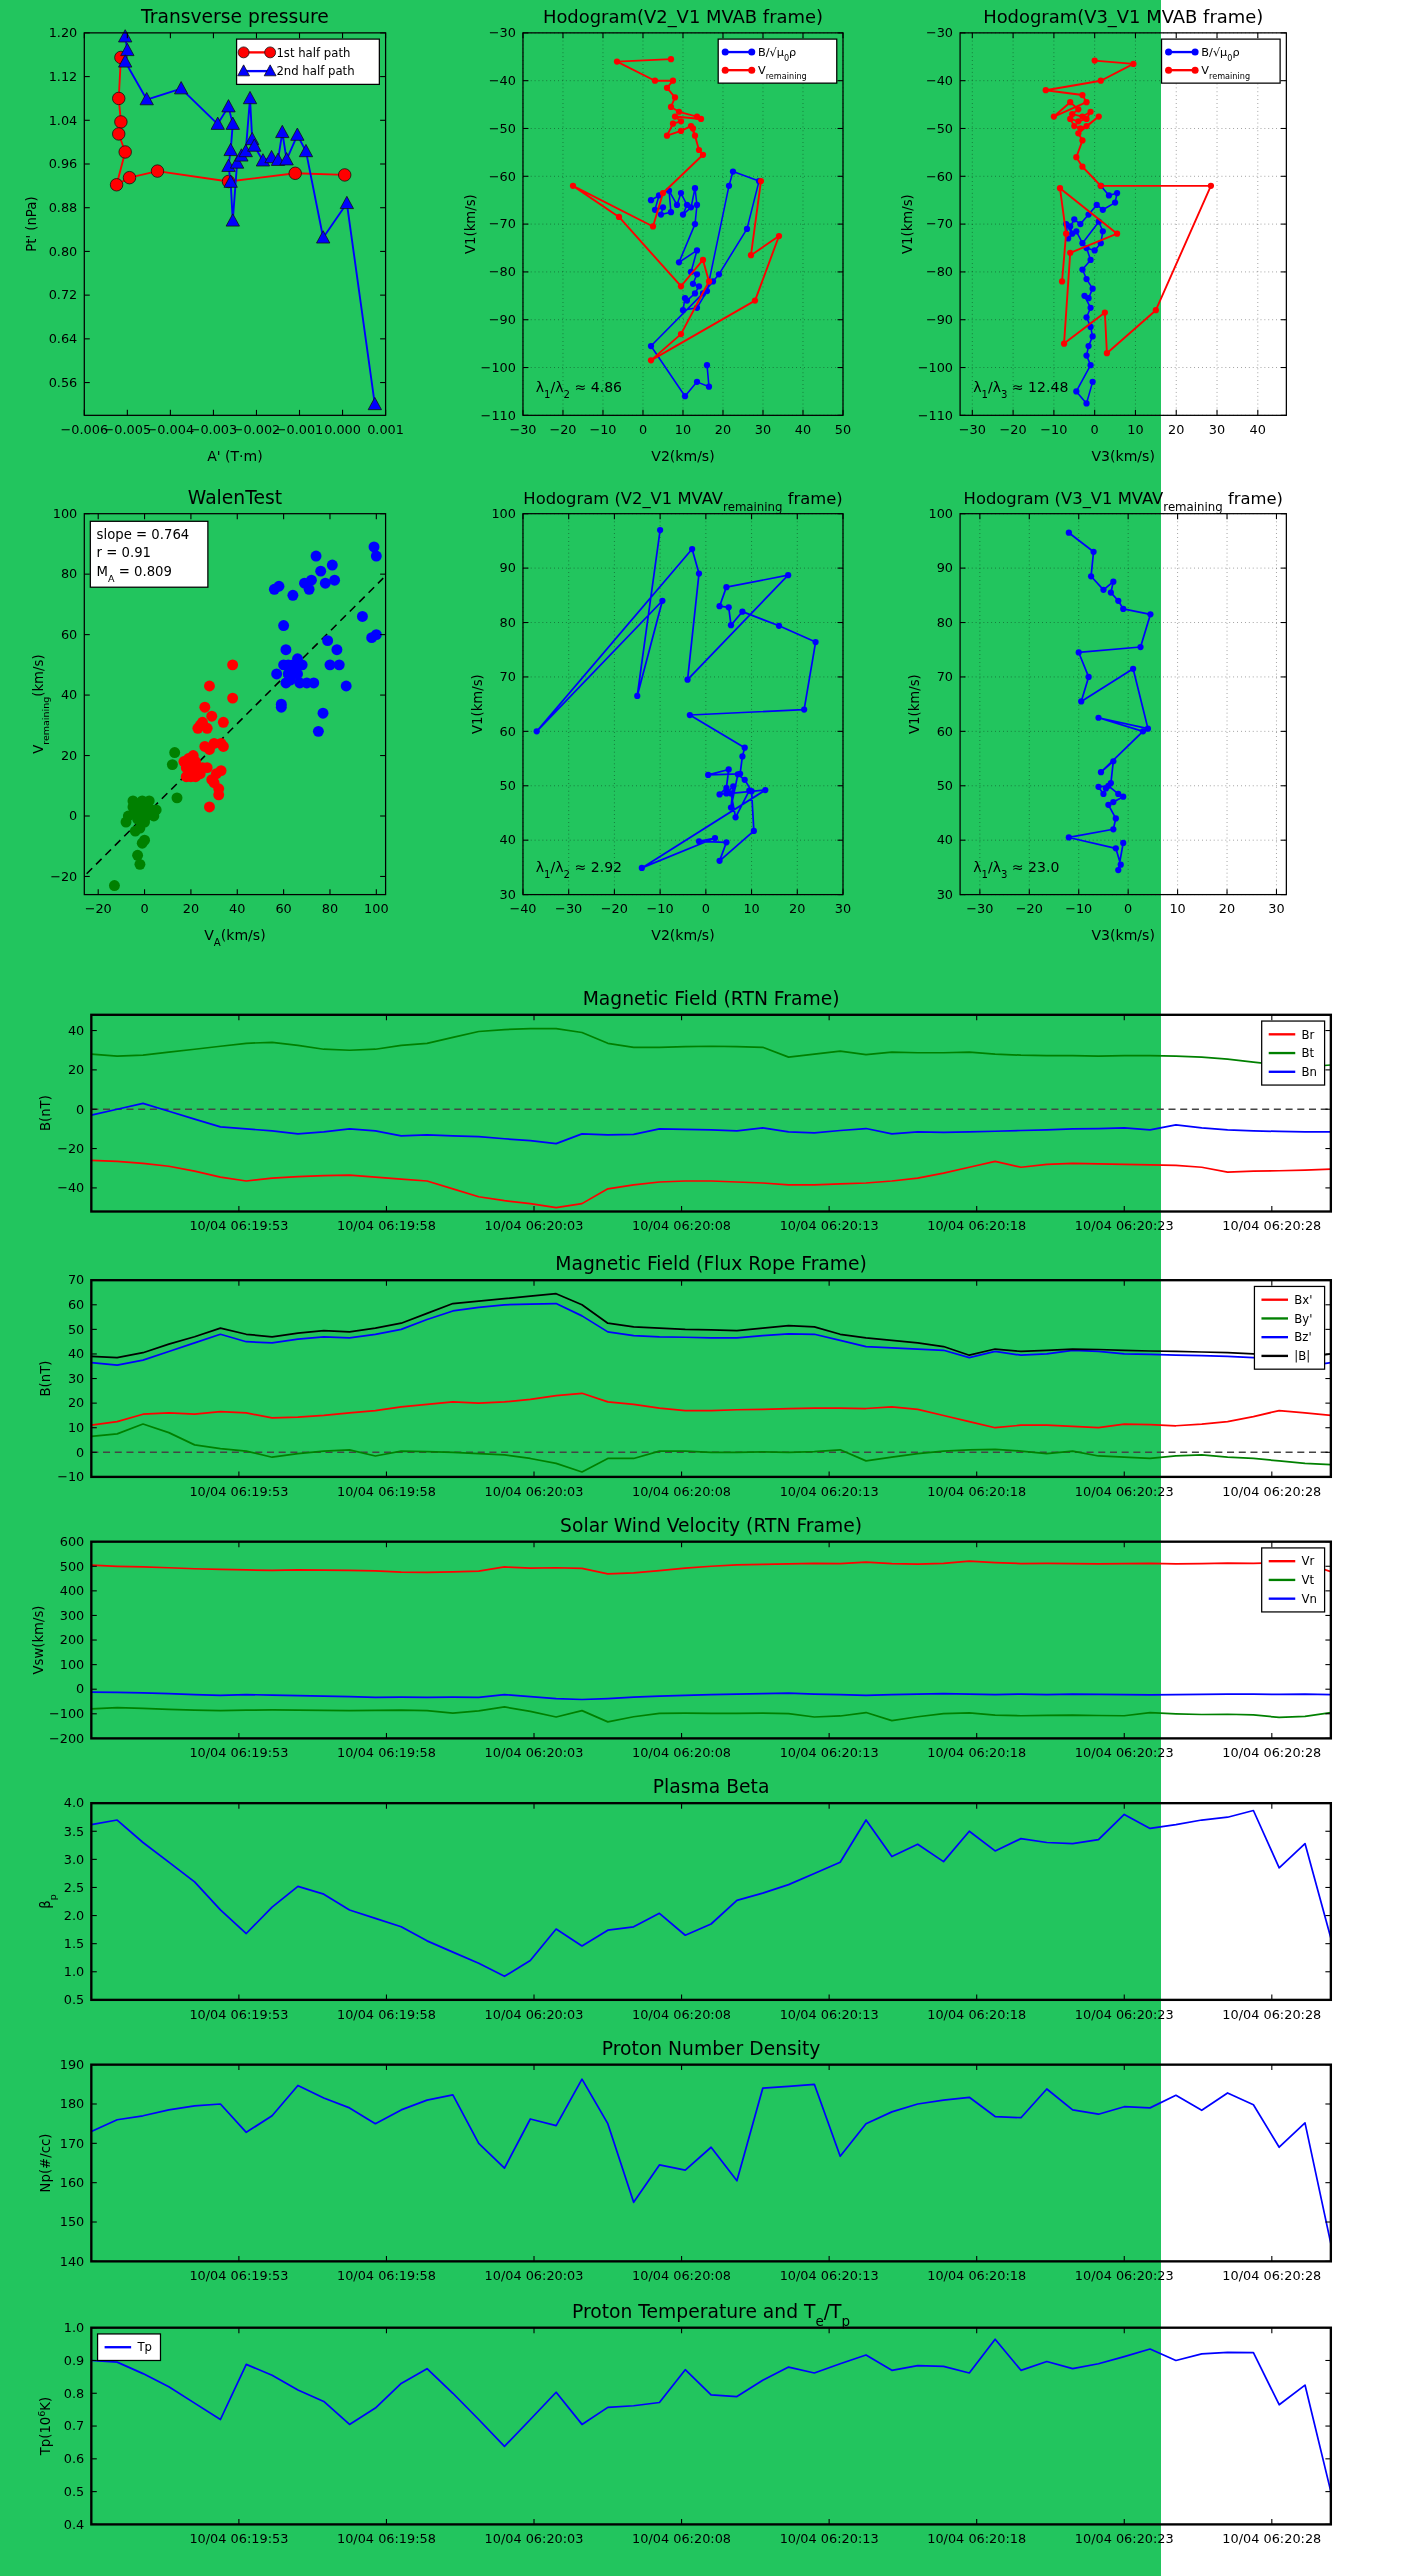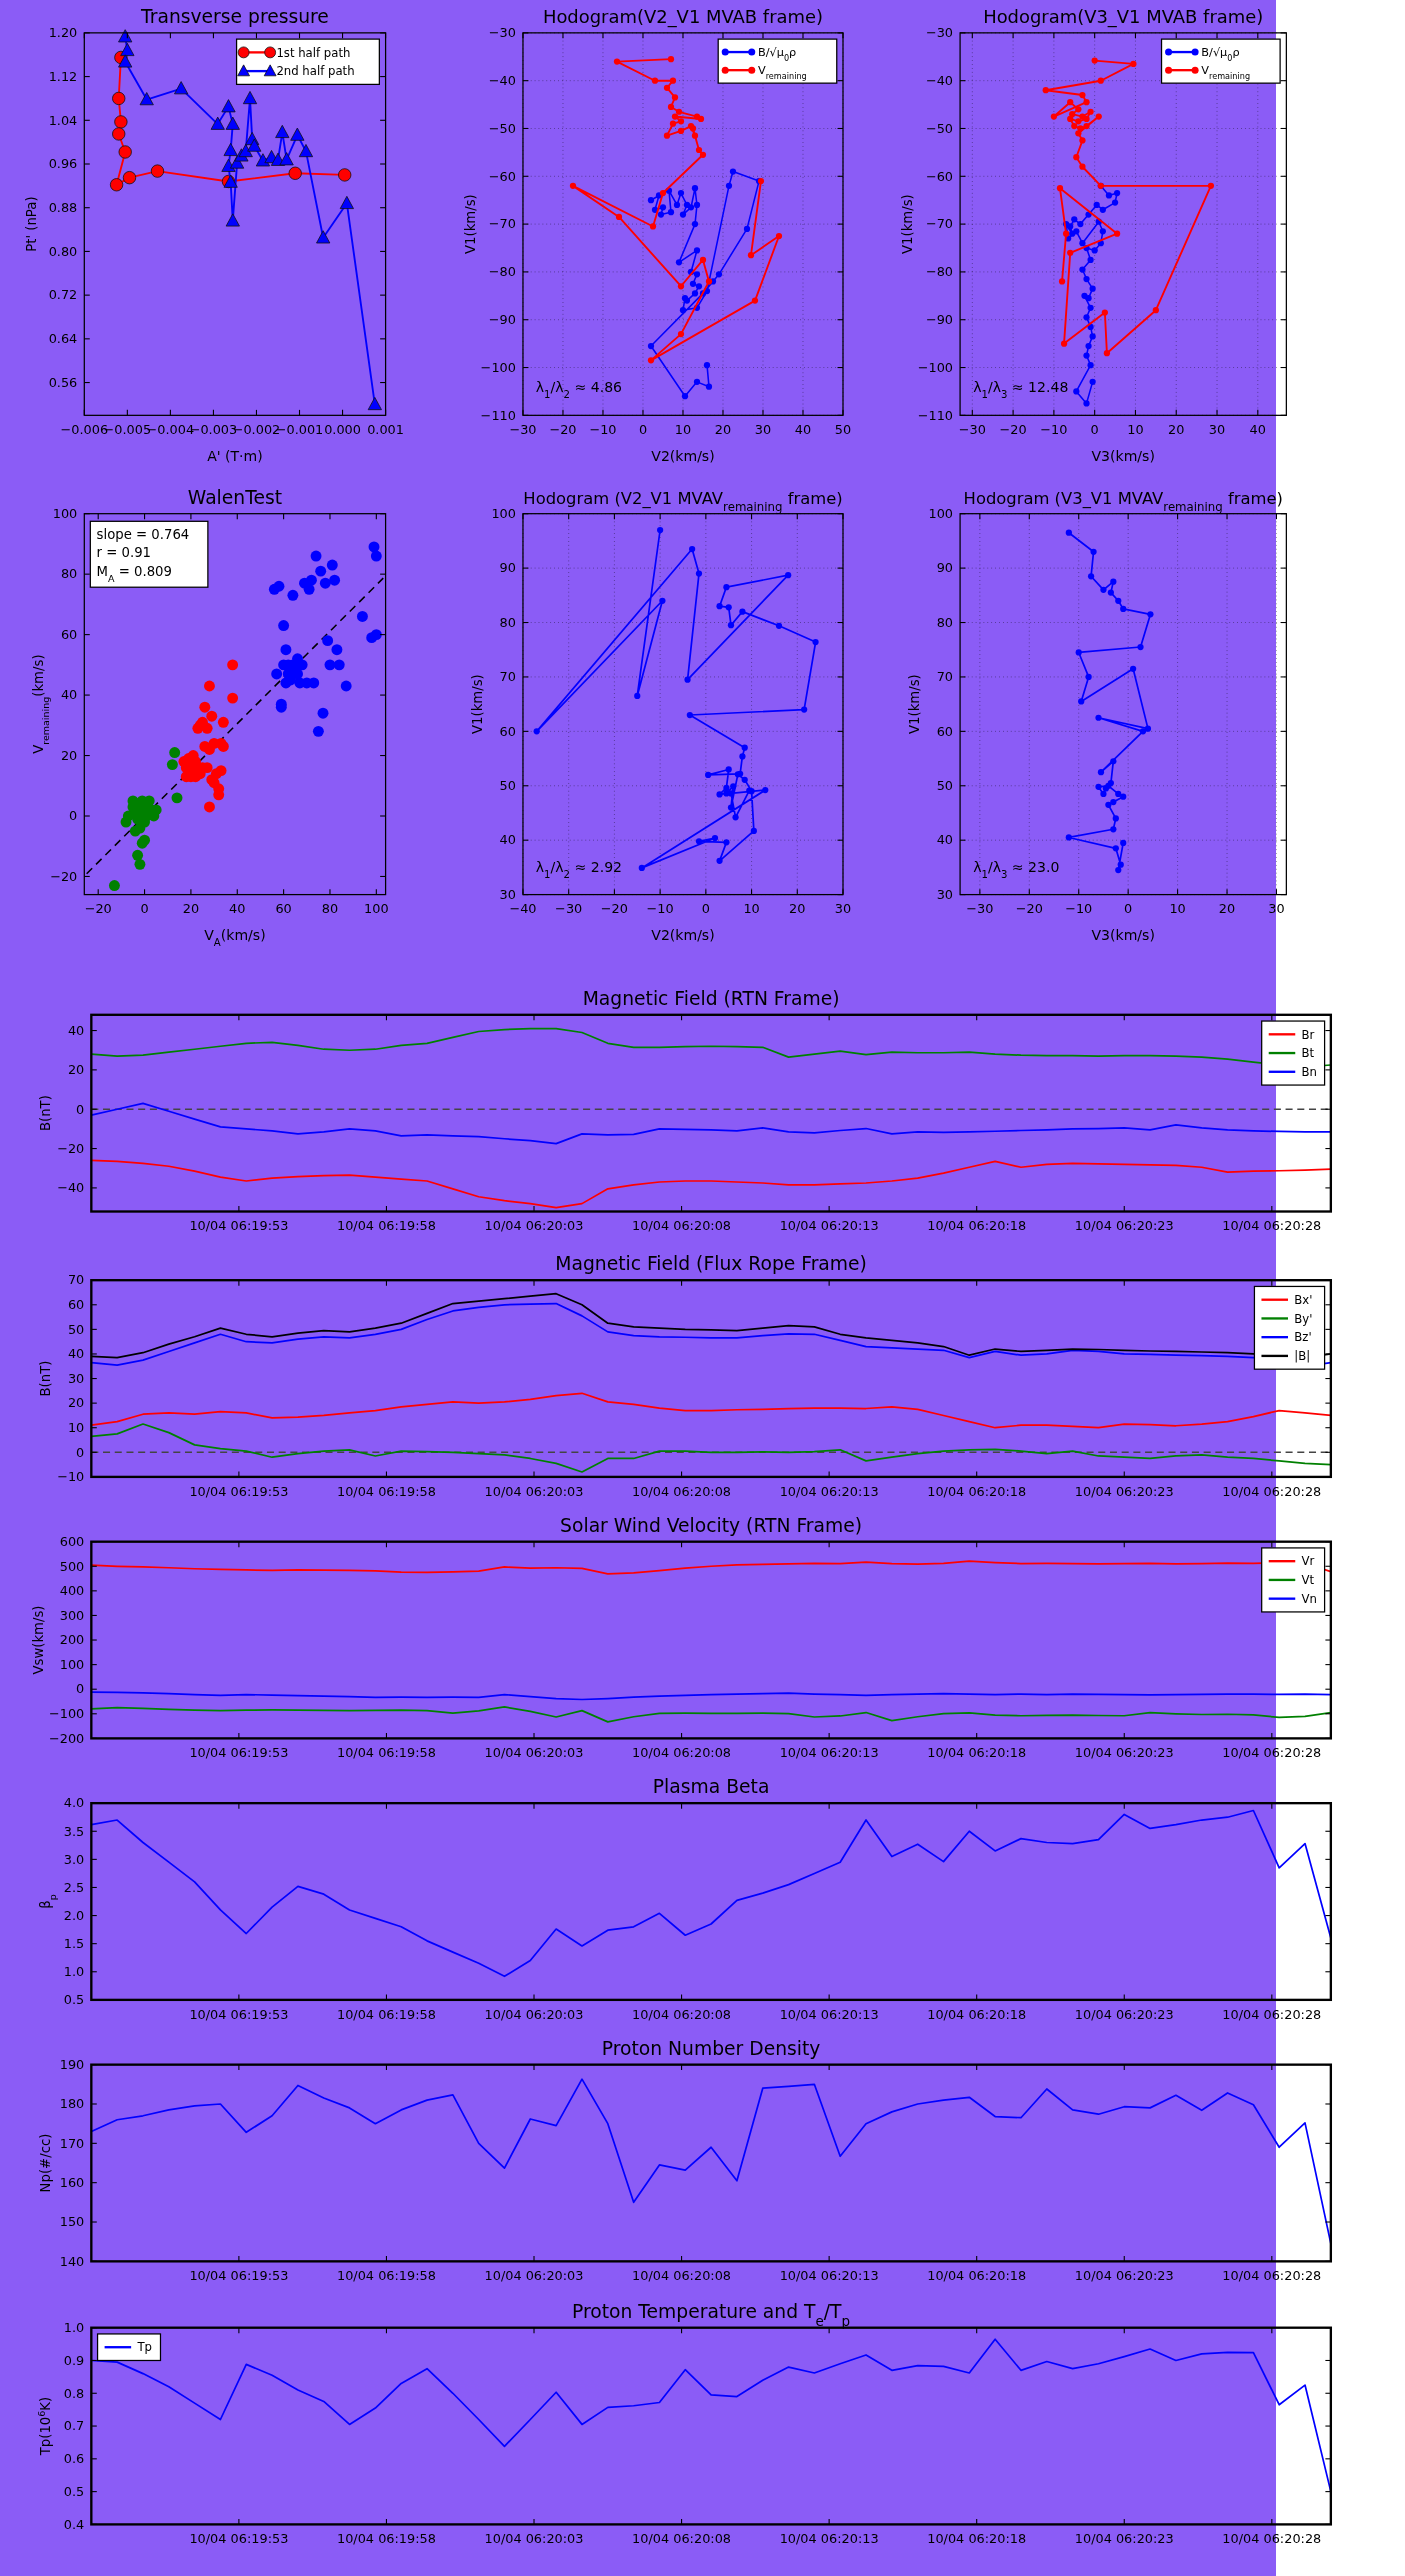--- a/index.html
+++ b/index.html
@@ -1,16 +1,16 @@
 <!DOCTYPE html>
 <html style="font-size:12.5px"><head>
 <meta charset="utf-8">
 <style>
   html,body{margin:0;padding:0;background:#ffffff;}
-  #page{width:1276px;height:2576px;position:relative;background:#8b5cf6;
+  #page{width:1161px;height:2576px;position:relative;background:#22c55e;
         font-family:"DejaVu Sans","Liberation Sans",sans-serif;}
   svg{display:block;}
   text{fill:#000;}
 </style>
 </head>
 <body>
 
 <div id="page">
   <svg id="canvas" width="1405" height="2576" viewBox="0 0 1800 3300">
       <g>

